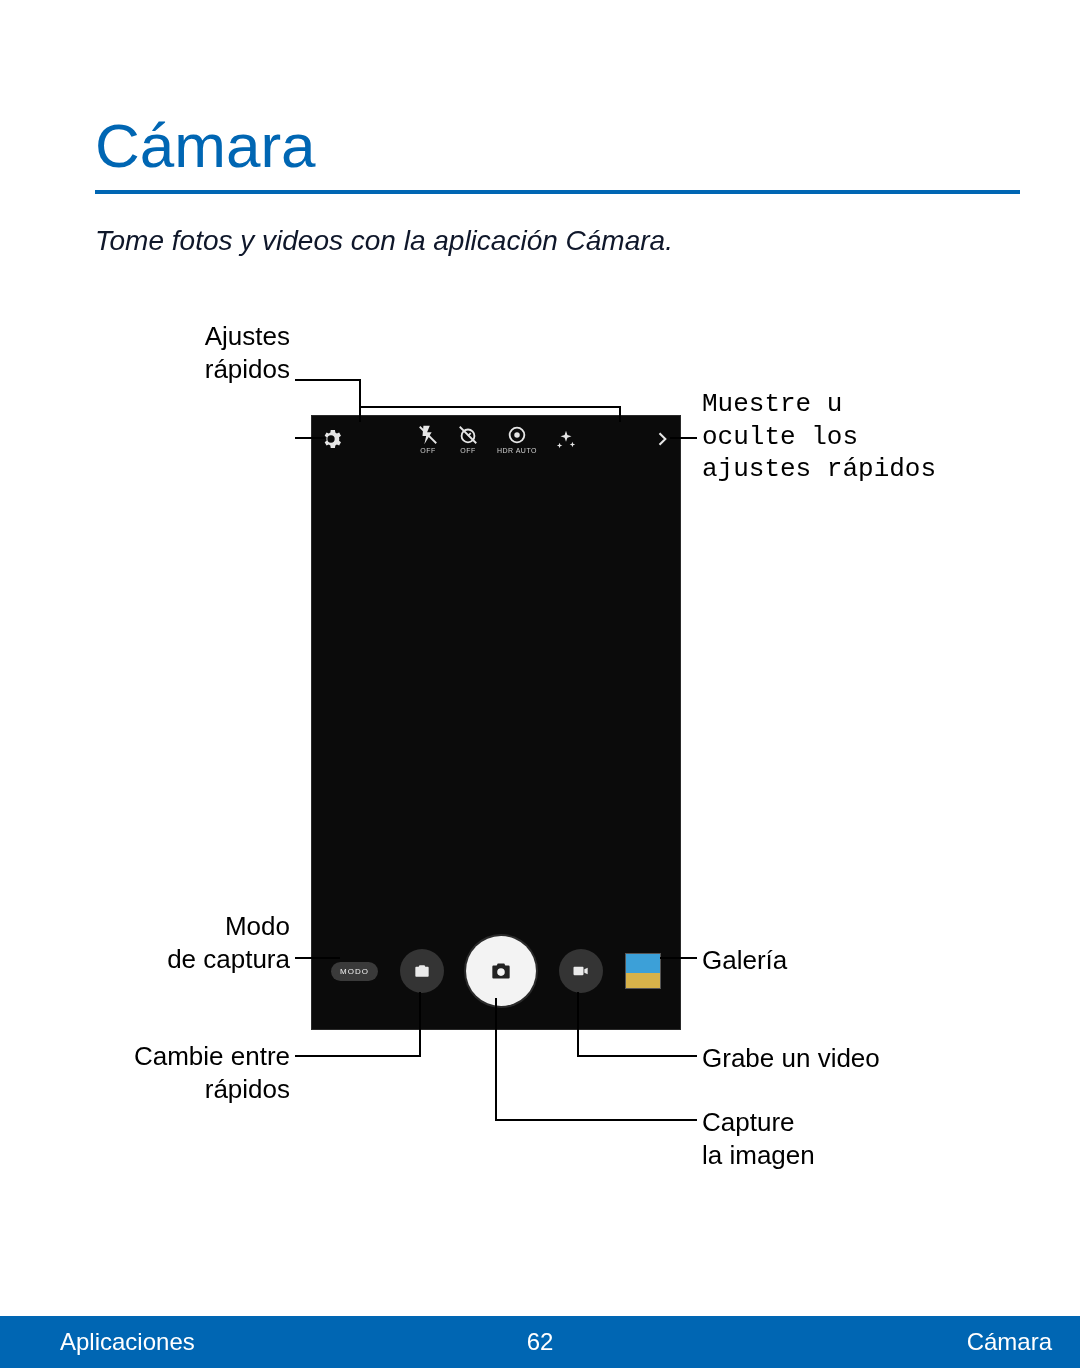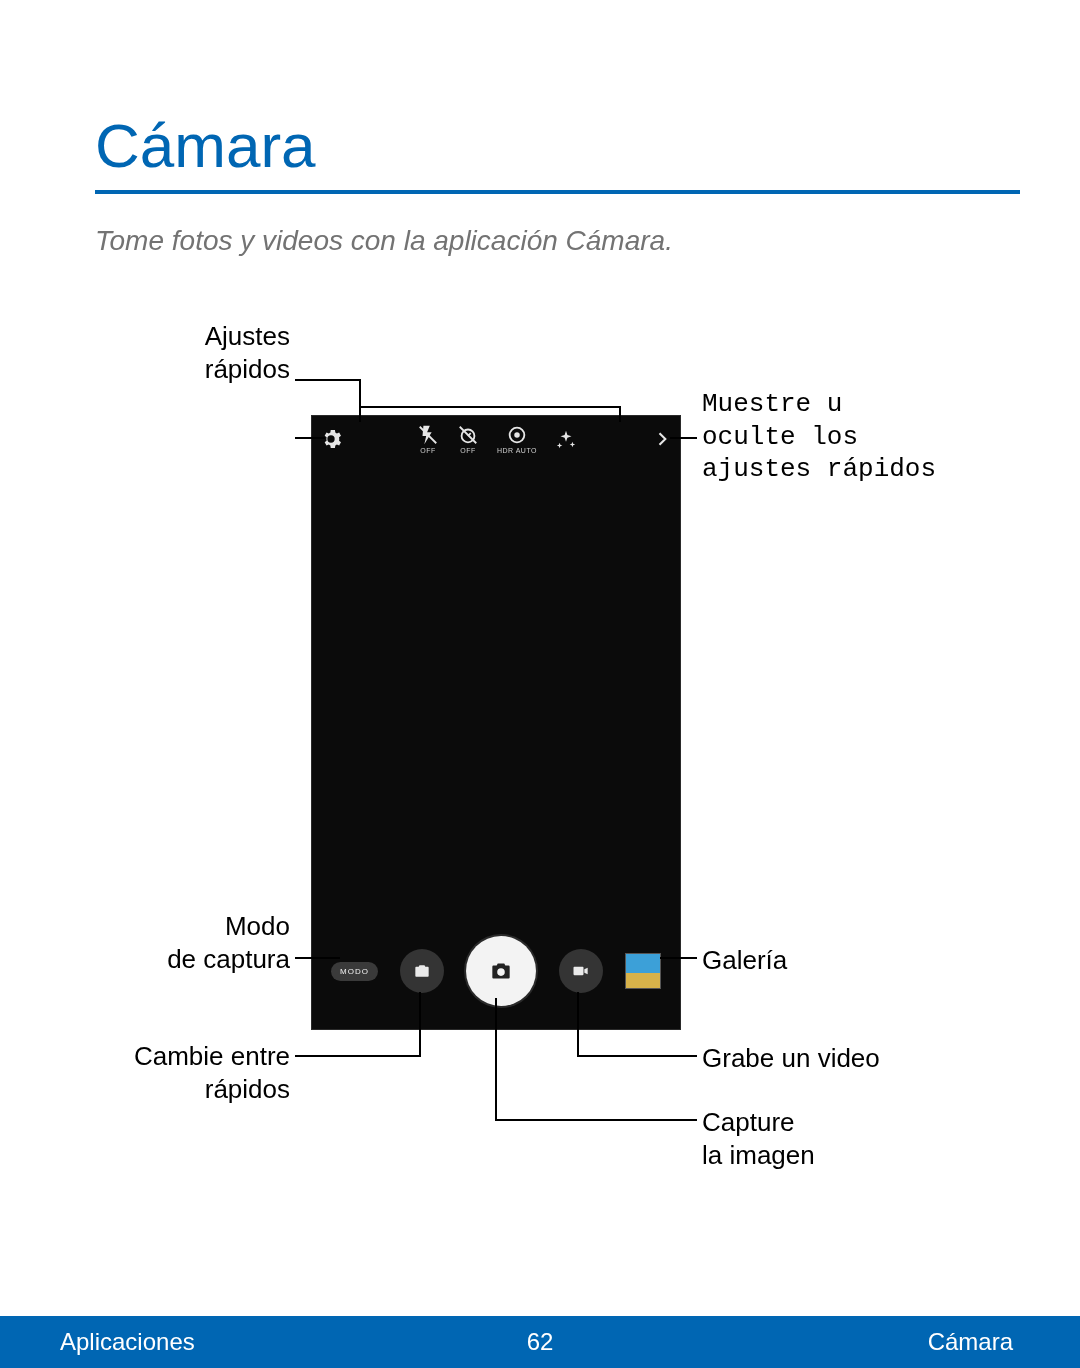--- a/index.html
+++ b/index.html
@@ -24,21 +24,21 @@
   .title-rule {
     position: absolute;
     left: 95px; right: 60px; top: 190px;
     height: 4px; background: #0066b3;
   }
   .subtitle {
     position: absolute;
     left: 95px; top: 225px;
     font-size: 28px;
     font-style: italic;
-    color: #737373;
+    color: #0f172a;
   }
 
   
   .phone {
     position: absolute;
     left: 311px; top: 415px;
     width: 370px; height: 615px;
     background: #0b0b0b;
     border: 1px solid #2a2a2a;
   }
@@ -106,21 +106,21 @@
     pointer-events: none;
   }
   svg.leads line, svg.leads polyline { stroke: #000; stroke-width: 2; fill: none; }
 
   
   .footer {
     position: absolute; left: 0; right: 0; bottom: 0;
     height: 52px; background: #0066b3;
     display: flex; align-items: center; justify-content: space-between;
     color: #fff; font-size: 24px;
-    padding: 0 67px 0 60px;
+    padding: 0 28px 0 60px;
   }
   .footer .pg { position: absolute; left: 50%; transform: translateX(-50%); }
 </style>
 </head>
 <body>
 
 <div class="page">
 
   <div class="title">Cámara</div>
   <div class="title-rule"></div>

